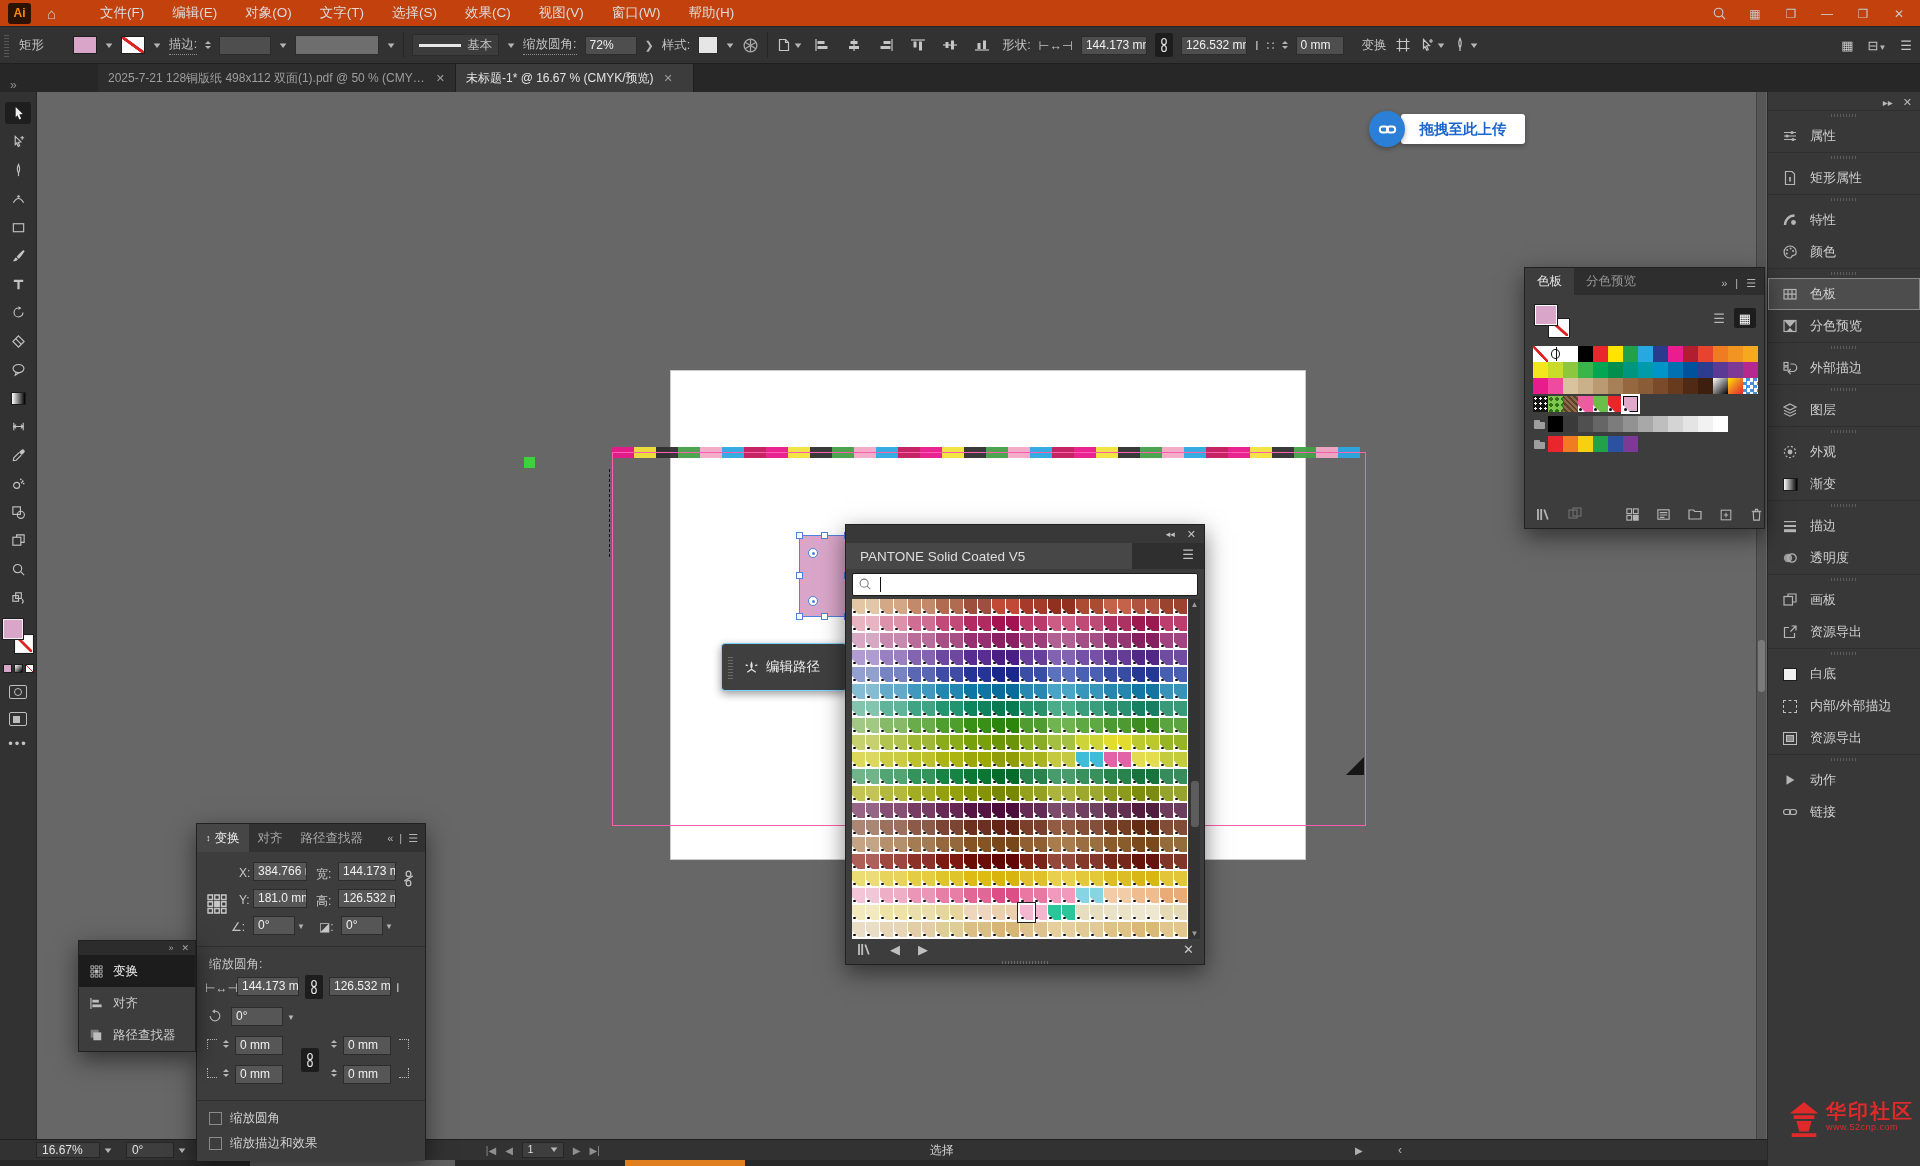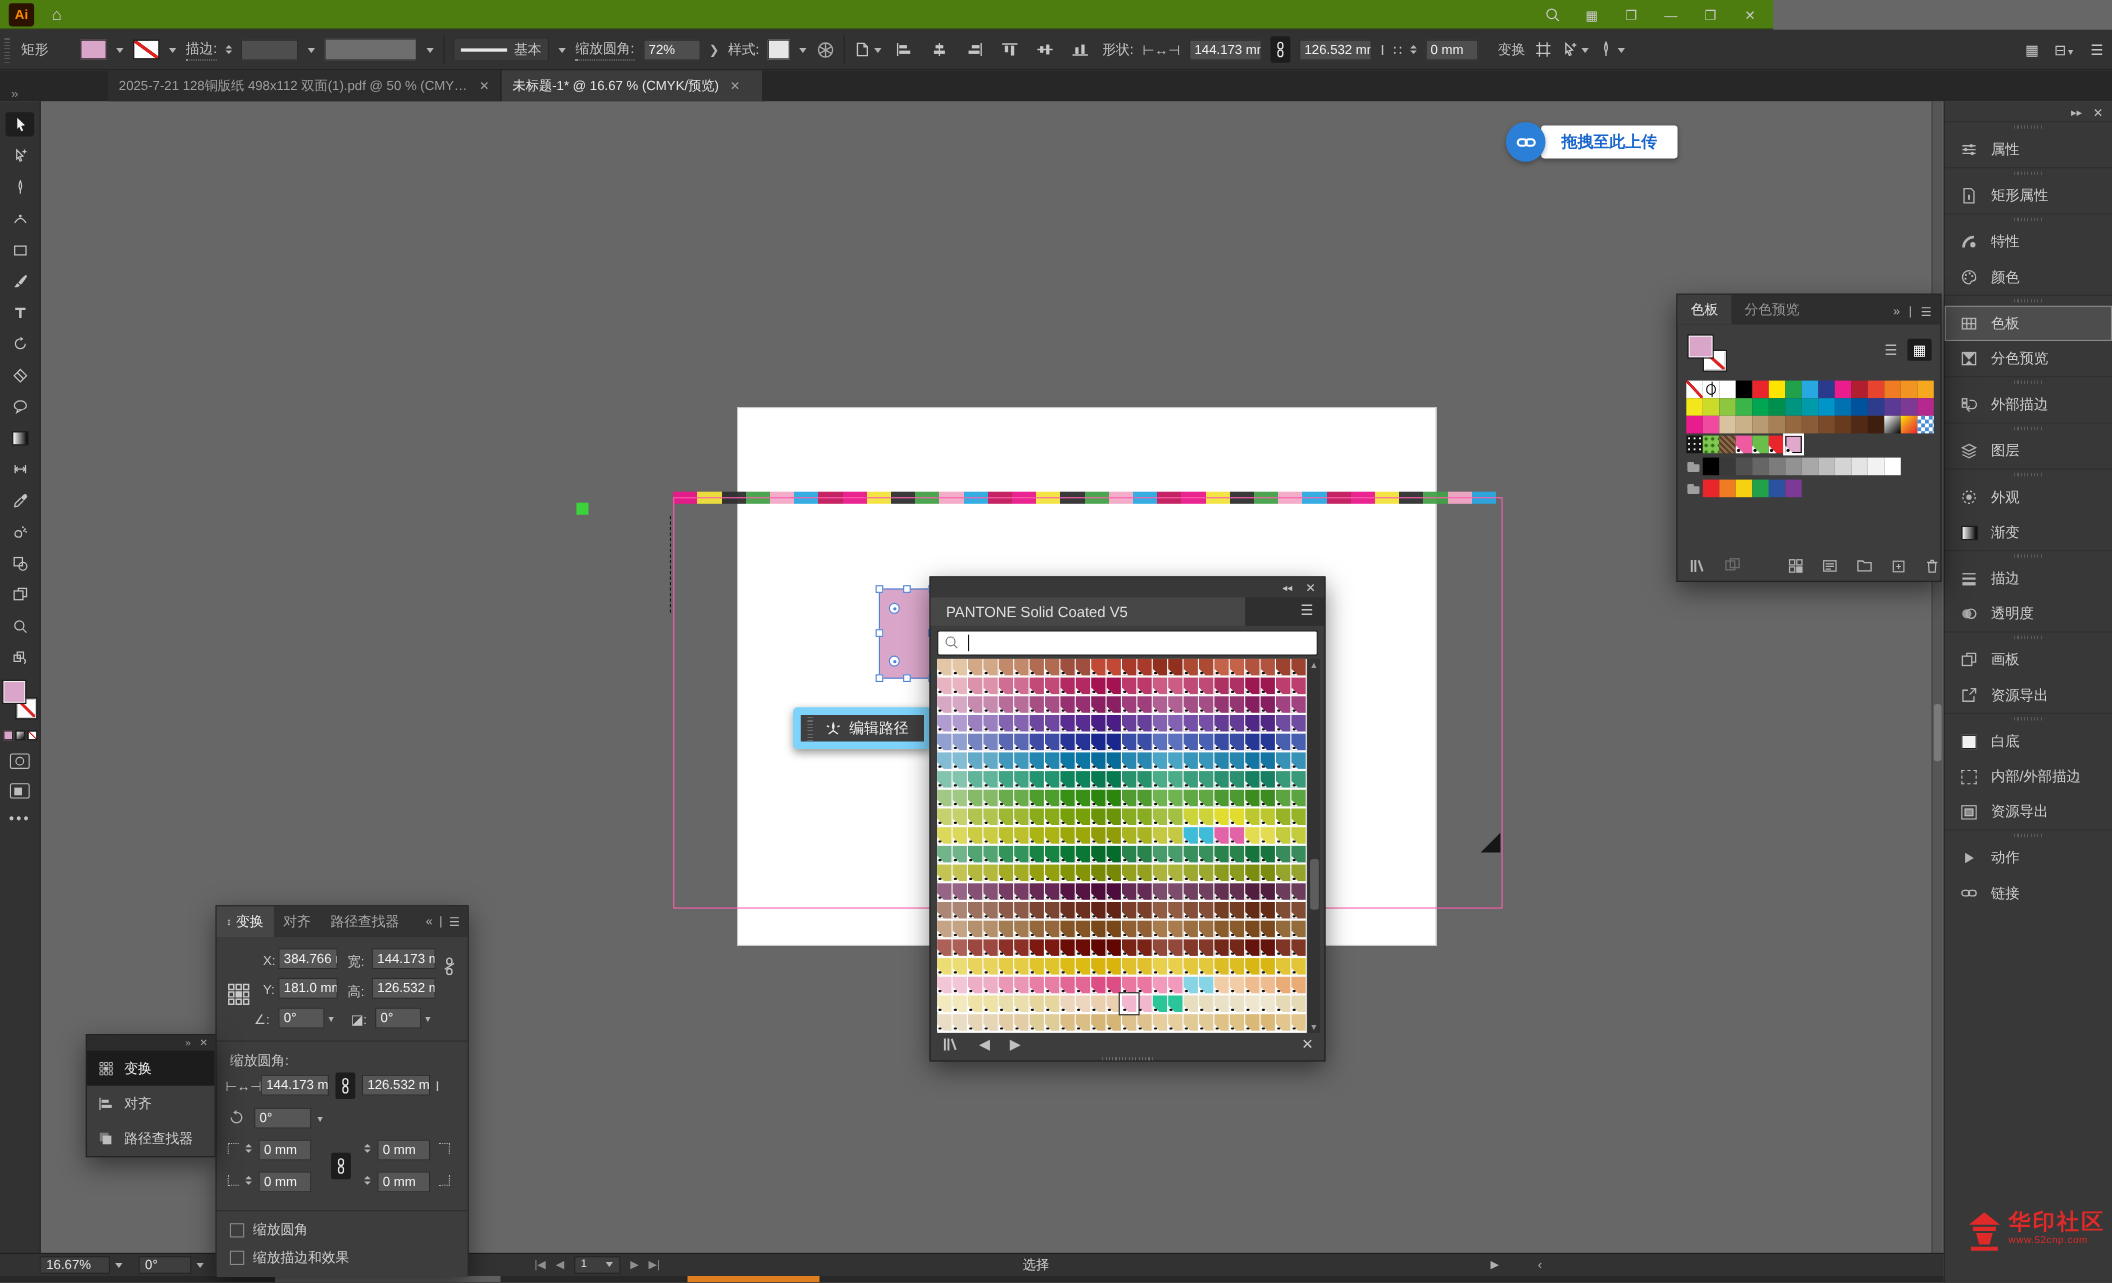--- a/index.html
+++ b/index.html
@@ -2,21 +2,21 @@
 <html><head>
 <meta charset="utf-8">
 <style>
   html,body{margin:0;padding:0;background:#2a2a2a;}
   *{box-sizing:border-box;}
   .app{position:relative;width:1920px;height:1166px;background:#676767;overflow:hidden;
        font-family:"Liberation Sans",sans-serif;color:#d6d6d6;font-size:13px;}
   .abs{position:absolute;}
   svg.ic{display:inline-block;vertical-align:middle;fill:none;stroke:currentColor;stroke-width:1.2;}
   
-  .menubar{left:0;top:0;width:1612px;height:27px;background:#4d7c0f;border-bottom:1px solid #262626;display:flex;align-items:center;z-index:6;}
+  .menubar{left:0;top:0;width:1920px;height:27px;background:#c2410c;border-bottom:1px solid #262626;display:flex;align-items:center;z-index:6;}
   .ai-logo{width:23px;height:21px;margin-left:8px;background:#2b1300;color:#ff8a00;font-weight:bold;font-size:12px;
            display:flex;align-items:center;justify-content:center;border-radius:3px;}
   .home{margin-left:16px;font-size:15px;color:#cfcfcf;}
   .menus{display:flex;margin-left:32px;gap:4px;}
   .menu-item{padding:4px 12px;color:#dcdcdc;font-size:13.5px;cursor:default;}
   .mb-right{position:absolute;right:0;top:0;height:27px;display:flex;align-items:center;gap:6px;padding-right:6px;color:#c9c9c9;}
   .mb-btn{width:30px;text-align:center;font-size:12px;}
   
   .controlbar{left:0;top:27px;width:1920px;height:37px;background:#323232;border-bottom:1px solid #1f1f1f;
               display:flex;align-items:center;z-index:6;gap:8px;padding-left:4px;}
@@ -66,21 +66,21 @@
   .dashmark{left:609px;top:469px;height:88px;width:0;border-left:1px dashed #151515;z-index:2;}
   .greensq{left:524px;top:457px;width:11px;height:11px;background:#3cd23c;z-index:2;}
   .foldtri{left:1346px;top:757px;width:0;height:0;border-left:18px solid transparent;border-bottom:18px solid #161616;z-index:2;}
   
   .selrect{left:799px;top:535px;width:49px;height:82px;background:#d9a6c9;border:1.5px solid #4f82d8;z-index:3;}
   .h{position:absolute;width:7px;height:7px;background:#fff;border:1px solid #4f82d8;}
   .h.fill{background:#4f82d8;}
   .wdg{position:absolute;width:10px;height:10px;border:1.5px solid #4f82d8;background:#fff;border-radius:50%;}
   .wdg::after{content:"";position:absolute;left:2.5px;top:2.5px;width:3px;height:3px;background:#4f82d8;border-radius:50%;}
   
-  .edit-tip{left:721px;top:643px;width:126px;height:38px;background:#3f3f3f;border:7px solid #7dd3fc;border-radius:4px;
+  .edit-tip{left:721px;top:643px;width:126px;height:48px;background:#3f3f3f;border:1px solid #7dd3fc;border-radius:4px;
             box-shadow:0 3px 8px rgba(0,0,0,.4);display:flex;align-items:center;z-index:4;}
   .edit-tip .grip{width:5px;height:24px;margin:0 6px 0 6px;background:repeating-linear-gradient(0deg,#6a6a6a 0 1px,transparent 1px 3px);}
   .edit-tip .tx{color:#ececec;font-size:13.5px;margin-left:6px;}
   
   .up-circle{left:1369px;top:111px;width:36px;height:36px;border-radius:50%;background:#2c7fd6;z-index:5;
              display:flex;align-items:center;justify-content:center;color:#fff;box-shadow:0 2px 5px rgba(0,0,0,.3);}
   .up-btn{left:1401px;top:114px;width:124px;height:30px;background:#fff;border-radius:3px;z-index:4;color:#1a66cc;
           font-weight:bold;font-size:14.5px;display:flex;align-items:center;justify-content:center;box-shadow:0 2px 5px rgba(0,0,0,.3);}
   
   .vscroll{left:1756px;top:92px;width:10px;height:1047px;background:#565656;border-left:1px solid #444;z-index:3;}
@@ -427,20 +427,31 @@
         <path d="M8 2 V14 M2.8 5 L13.2 11 M2.8 11 L13.2 5"></path>
       </symbol>
   </defs>
 </svg>
 
 <div class="app">
 
   <div class="abs menubar">
     <div class="ai-logo">Ai</div>
     <div class="home">⌂</div>
+    <div class="menus">
+      <span class="menu-item">文件(F)</span>
+      <span class="menu-item">编辑(E)</span>
+      <span class="menu-item">对象(O)</span>
+      <span class="menu-item">文字(T)</span>
+      <span class="menu-item">选择(S)</span>
+      <span class="menu-item">效果(C)</span>
+      <span class="menu-item">视图(V)</span>
+      <span class="menu-item">窗口(W)</span>
+      <span class="menu-item">帮助(H)</span>
+    </div>
     <div class="mb-right">
       <span class="mb-btn"><svg class="ic" width="15" height="15">
             <use href="#s-mag"></use>
           </svg></span>
       <span class="mb-btn">▦</span>
       <span class="mb-btn">❐</span>
       <span class="mb-btn">—</span>
       <span class="mb-btn">❐</span>
       <span class="mb-btn">✕</span>
     </div>

